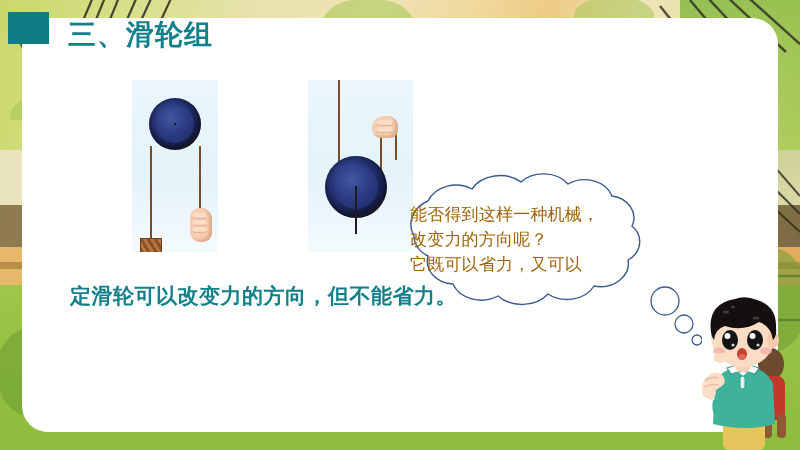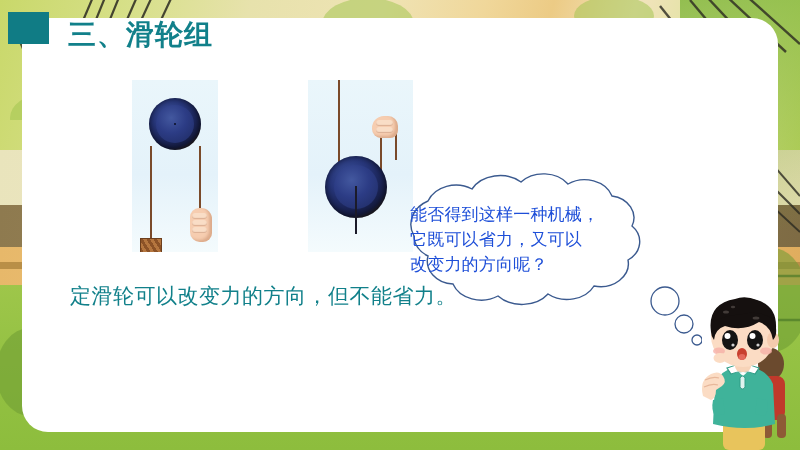--- a/index.html
+++ b/index.html
@@ -142,37 +142,37 @@
     position: absolute; left: 2px; width: 15px; height: 6px;
     background: #f9ddc6; border-radius: 4px;
     box-shadow: inset 0 -1px 1px rgba(190,130,95,.5);
   }
 
   
   .conclusion {
     position: absolute;
     left: 70px; top: 282px;
     font-size: 21px;
-    font-weight: normal;
+    font-weight: bold;
     line-height: 28px;
     color: #11808a;
     letter-spacing: .5px;
     white-space: nowrap;
   }
 
   
   .cloud-wrap { position: absolute; left: 372px; top: 172px; width: 330px; height: 190px; }
   .cloud-svg  { position: absolute; left: 0; top: 0; }
   .cloud-text {
     position: absolute;
     left: 38px; top: 30px;
     width: 262px;
     font-size: 17px;
     line-height: 25px;
-    color: #1d4ed8;
+    color: #a16207;
     letter-spacing: .2px;
   }
 
   
   .boy { position: absolute; left: 693px; top: 288px; width: 107px; height: 162px; }
 
   
   .watermark {
     position: absolute;
     left: 566px; top: 409px;
@@ -313,22 +313,22 @@
       </g>
 
       <g fill="#ffffff" stroke="#3b5a8f" stroke-width="1.3">
         <circle cx="293" cy="129" r="14"></circle>
         <circle cx="312" cy="152" r="9"></circle>
         <circle cx="325" cy="168" r="5"></circle>
       </g>
     </svg>
     <div class="cloud-text">
       <div>能否得到这样一种机械，</div>
+      <div>改变力的方向呢？</div>
       <div>它既可以省力，又可以</div>
-      <div>改变力的方向呢？</div>
     </div>
   </div>
 
   <svg class="boy" viewBox="0 0 107 162">
 
     <g>
       <ellipse cx="78" cy="76" rx="13" ry="16" fill="#6b4a2e"></ellipse>
       <rect x="68" y="88" width="24" height="44" rx="8" fill="#c0392b"></rect>
       <rect x="70" y="126" width="9" height="24" rx="4" fill="#8e5a36"></rect>
       <rect x="84" y="126" width="9" height="24" rx="4" fill="#8e5a36"></rect>

